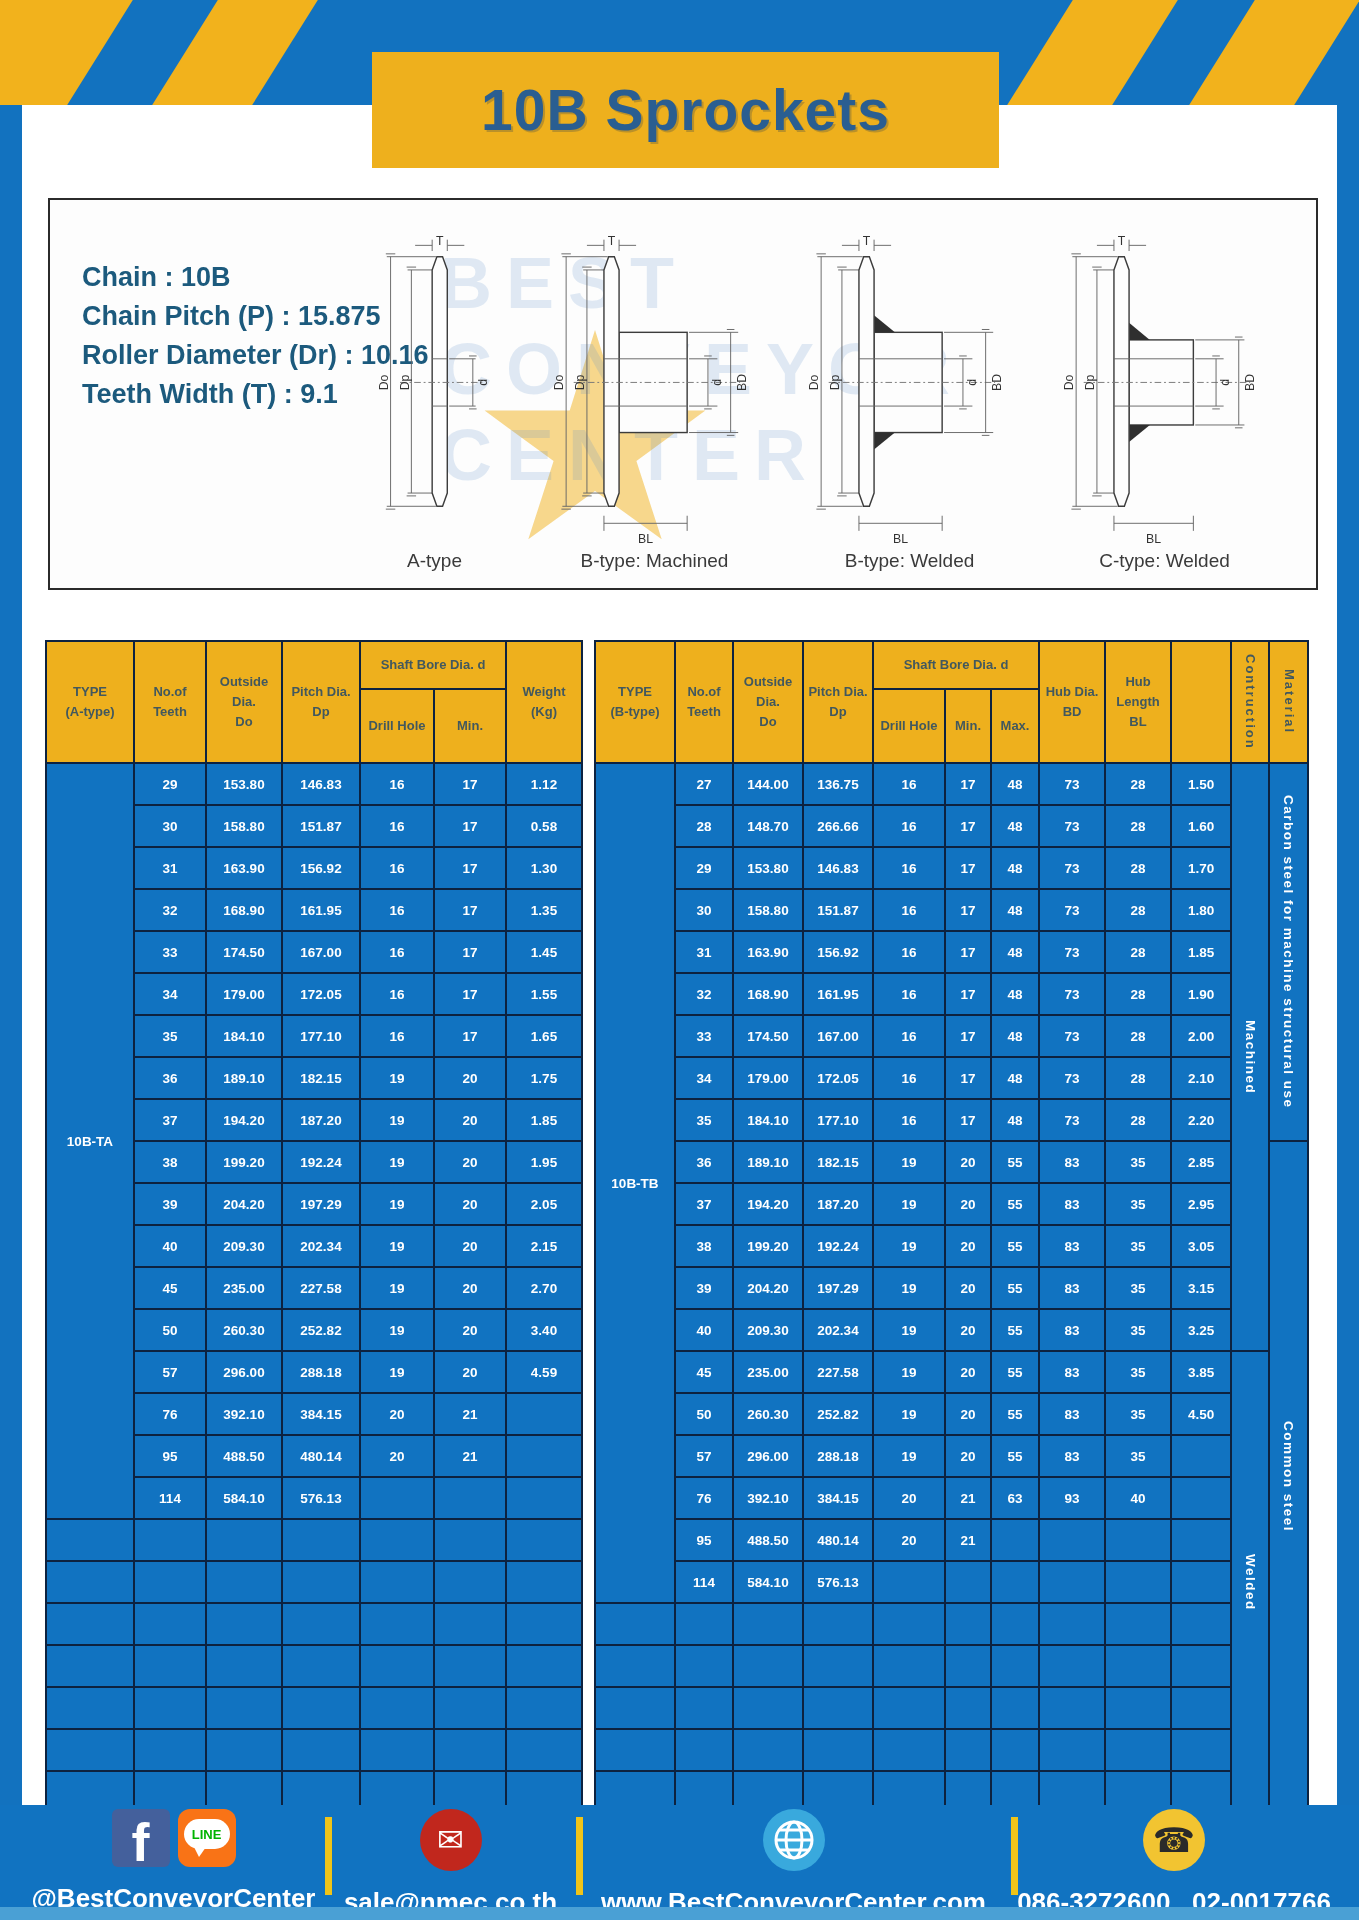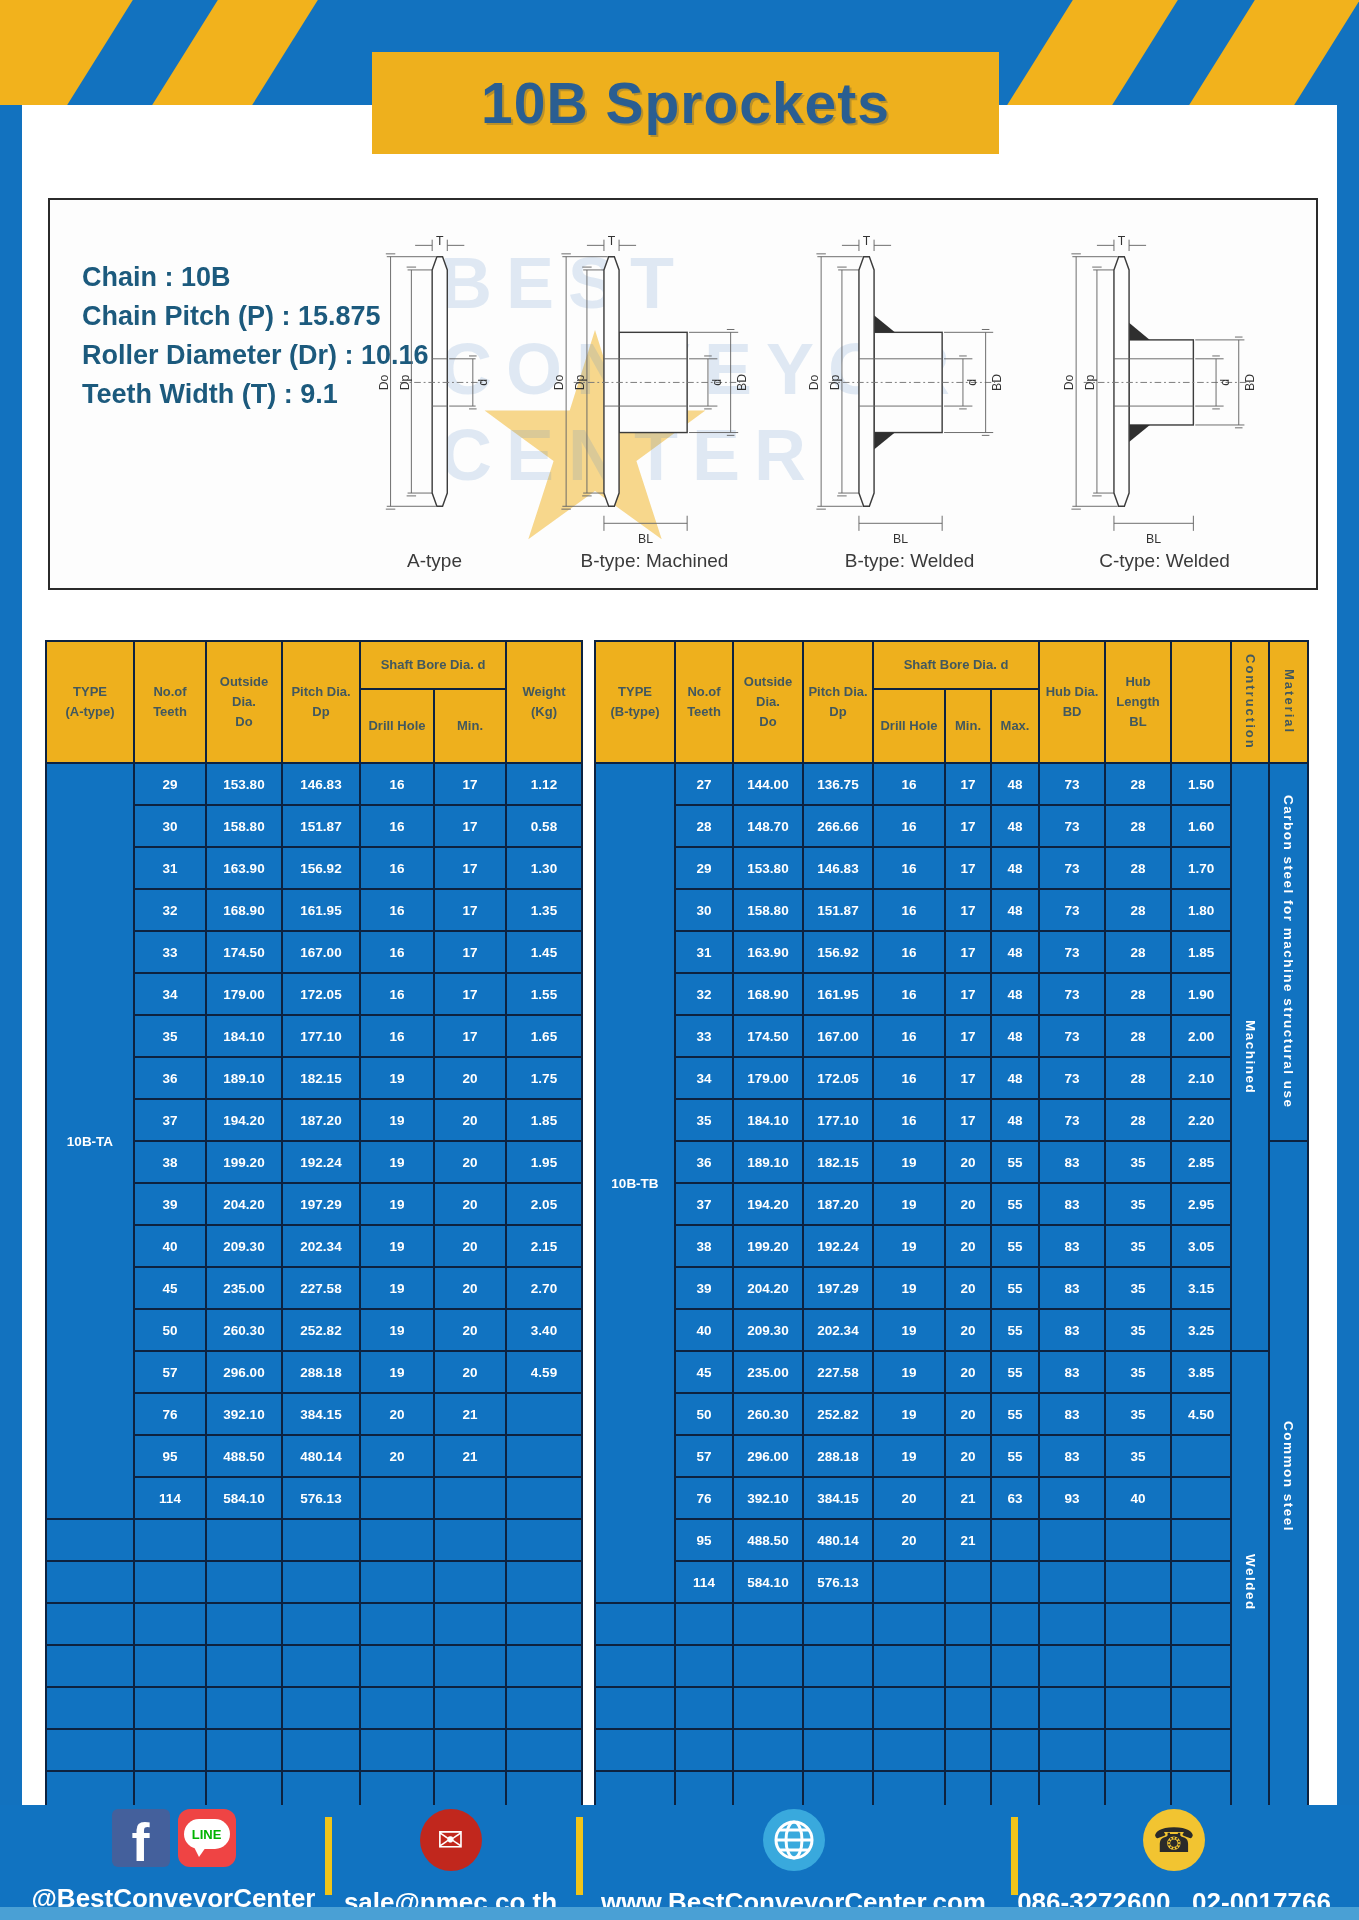--- a/index.html
+++ b/index.html
@@ -3,21 +3,21 @@
 <meta charset="utf-8">
 <style>
   html,body{margin:0;padding:0;background:#e8e8e8;}
   .page{position:relative;width:1359px;height:1920px;background:#ffffff;overflow:hidden;
         font-family:"Liberation Sans",sans-serif;margin:0 auto;}
   
   .top-band{position:absolute;top:0;left:0;width:1359px;height:105px;background:#1272bf;overflow:hidden;}
   .stripe{position:absolute;top:-10px;height:125px;background:#f2b21c;transform:skewX(-32deg);}
   .frame-side{position:absolute;top:105px;width:22px;height:1702px;background:#1272bf;}
   
-  .title-box{position:absolute;left:372px;top:52px;width:627px;height:102px;background:#eeb01d;
+  .title-box{position:absolute;left:372px;top:52px;width:627px;height:116px;background:#eeb01d;
              display:flex;align-items:center;justify-content:center;}
   .title-box span{font-size:57px;font-weight:bold;color:#2a5e91;letter-spacing:1px;
                   text-shadow:2px 2px 0 rgba(30,50,80,0.25);}
   
   .diagram-panel{position:absolute;left:48px;top:198px;width:1266px;height:388px;background:#fdfdfd;
                  border:2px solid #2b2b2b;}
   .specs{position:absolute;left:32px;top:58px;width:340px;}
   .spec-line{font-size:27px;font-weight:bold;color:#1c5a7d;line-height:39px;white-space:nowrap;}
   .watermark{position:absolute;left:390px;top:40px;width:640px;opacity:0.18;pointer-events:none;}
   .watermark div{font-size:72px;font-weight:bold;color:#5b8fc9;letter-spacing:14px;line-height:86px;}
@@ -42,21 +42,21 @@
   .type-cell{font-size:14px;font-weight:600;}
   
   .footer{position:absolute;left:0;top:1805px;width:1359px;height:102px;background:#1173c1;}
   .footer-strip{position:absolute;left:0;top:1907px;width:1359px;height:13px;background:#4aa0d5;}
   .fsep{position:absolute;top:12px;width:7px;height:78px;background:#f0c419;}
   .fsec{position:absolute;top:0;height:102px;display:flex;flex-direction:column;align-items:center;justify-content:flex-start;}
   .ficons{display:flex;gap:8px;height:62px;align-items:center;margin-top:4px;}
   .ftext{color:#ffffff;font-size:26px;font-weight:bold;margin-top:16px;white-space:nowrap;}
   .fb-icon{width:58px;height:58px;background:#44609c;border-radius:6px;color:#fff;font-size:54px;
            font-weight:bold;display:flex;align-items:flex-end;justify-content:center;line-height:0.9;overflow:hidden;}
-  .line-icon{width:58px;height:58px;background:#ef4444;border-radius:12px;position:relative;}
+  .line-icon{width:58px;height:58px;background:#f97316;border-radius:12px;position:relative;}
   .line-bubble{position:absolute;top:10px;left:6px;width:46px;height:30px;background:#fff;border-radius:15px;
                display:flex;align-items:center;justify-content:center;color:#00b300;font-weight:bold;font-size:13px;}
   .line-tail{position:absolute;left:16px;top:38px;width:0;height:0;border-left:5px solid transparent;
              border-right:7px solid transparent;border-top:10px solid #fff;}
   .round-icon{width:62px;height:62px;border-radius:50%;display:flex;align-items:center;justify-content:center;}
   .mail-icon{background:#c1271d;color:#fff;font-size:32px;}
   .phone-icon{background:#f2c431;color:#2a2a2a;font-size:34px;}
   .globe-icon{background:#39a9dd;}
 </style>
 </head>

